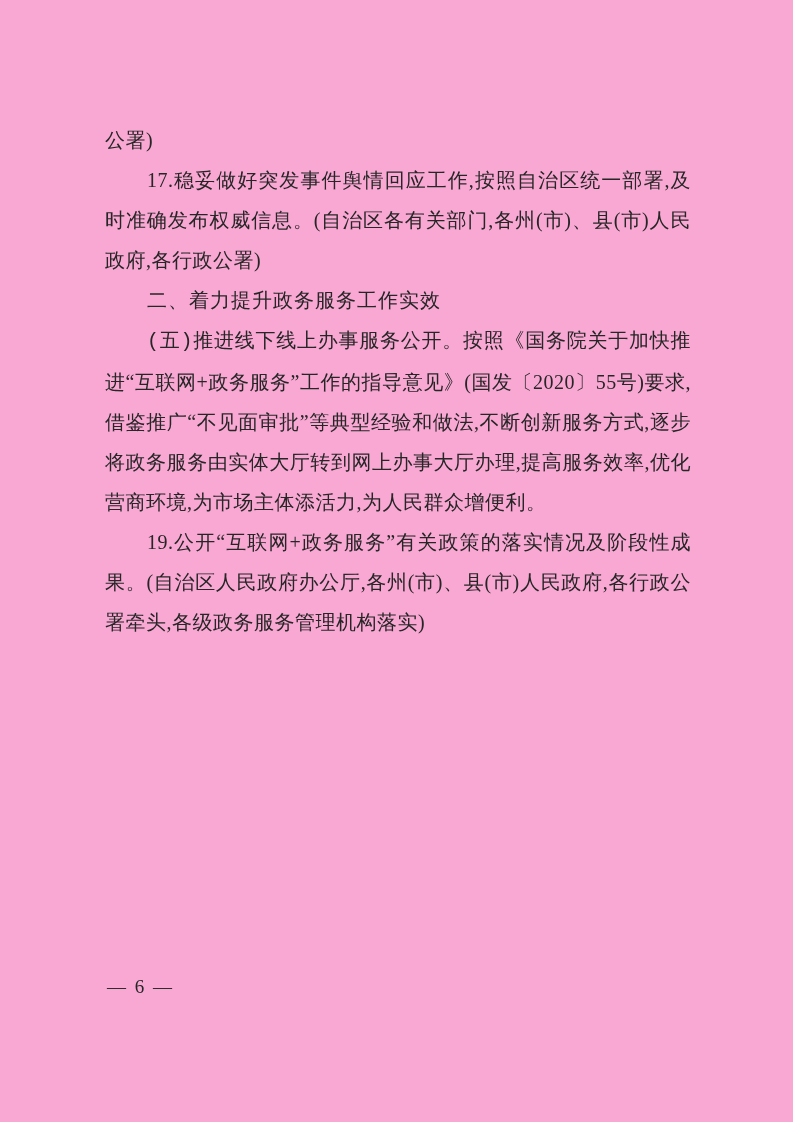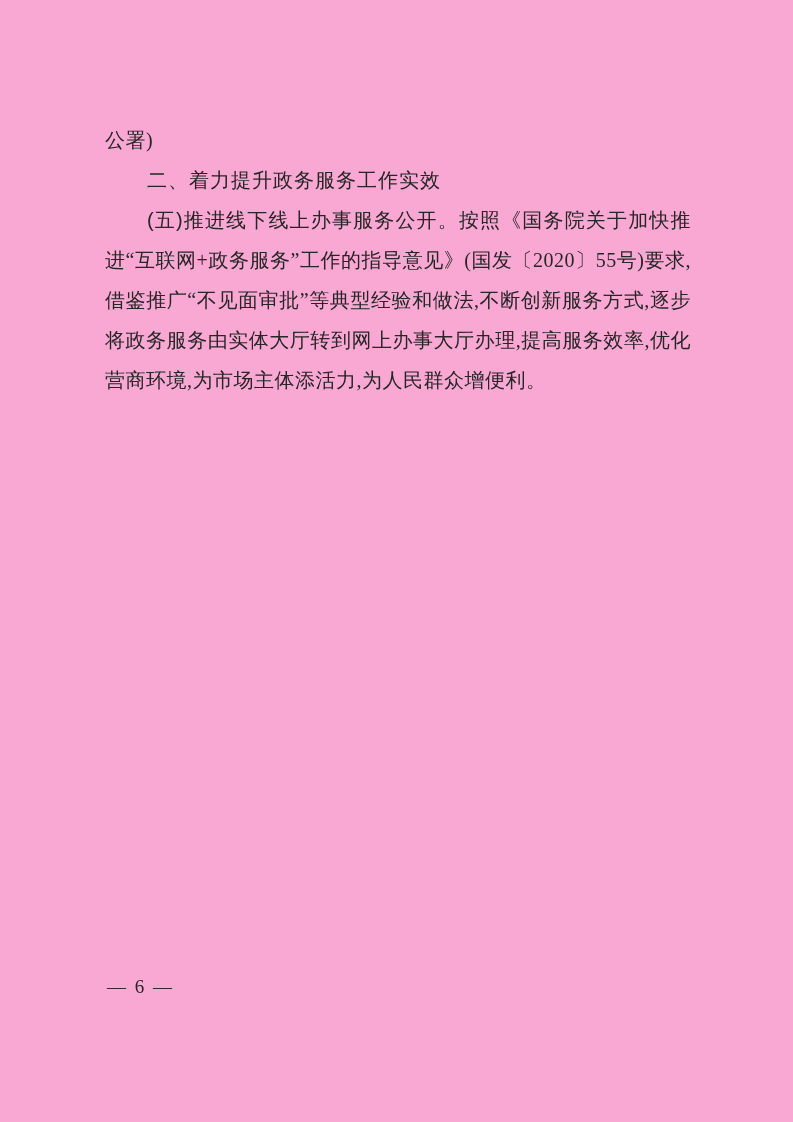--- a/index.html
+++ b/index.html
@@ -35,21 +35,21 @@
     text-indent: 2.1em;
   }
   .text-block p.continuation {
     text-indent: 0;
   }
   .section-heading {
     font-weight: normal;
     letter-spacing: 1px;
   }
   .lead-in {
-    font-family: Liberation Sans, sans-serif;
+    font-family: Liberation Mono, monospace;
   }
   .page-footer {
     position: absolute;
     left: 107px;
     top: 972px;
     font-size: 19px;
     line-height: 30px;
     letter-spacing: 2px;
     color: #262626;
   }
@@ -57,24 +57,26 @@
 </head>
 <body>
 
 <div class="page">
 
   <div class="text-block">
 
     <p class="continuation">公署)</p>
 
 
+    <p>17.稳妥做好突发事件舆情回应工作,按照自治区统一部署,及时准确发布权威信息。(自治区各有关部门,各州(市)、县(市)人民政府,各行政公署)</p>
 
 
     <p class="section-heading">二、着力提升政务服务工作实效</p>
 
     <p><span class="lead-in">(五)推进线下线上办事服务公开。</span><span>按照《国务院关于加快推进“互联网+政务服务”工作的指导意见》(国发〔2020〕55号)要求,借鉴推广“不见面审批”等典型经验和做法,不断创新服务方式,逐步将政务服务由实体大厅转到网上办事大厅办理,提高服务效率,优化营商环境,为市场主体添活力,为人民群众增便利。</span></p>
 
+    <p>19.公开“互联网+政务服务”有关政策的落实情况及阶段性成果。(自治区人民政府办公厅,各州(市)、县(市)人民政府,各行政公署牵头,各级政务服务管理机构落实)</p>
 
   </div>
 
   <div class="page-footer">— 6 —</div>
 
 </div>
 
 </body></html>

